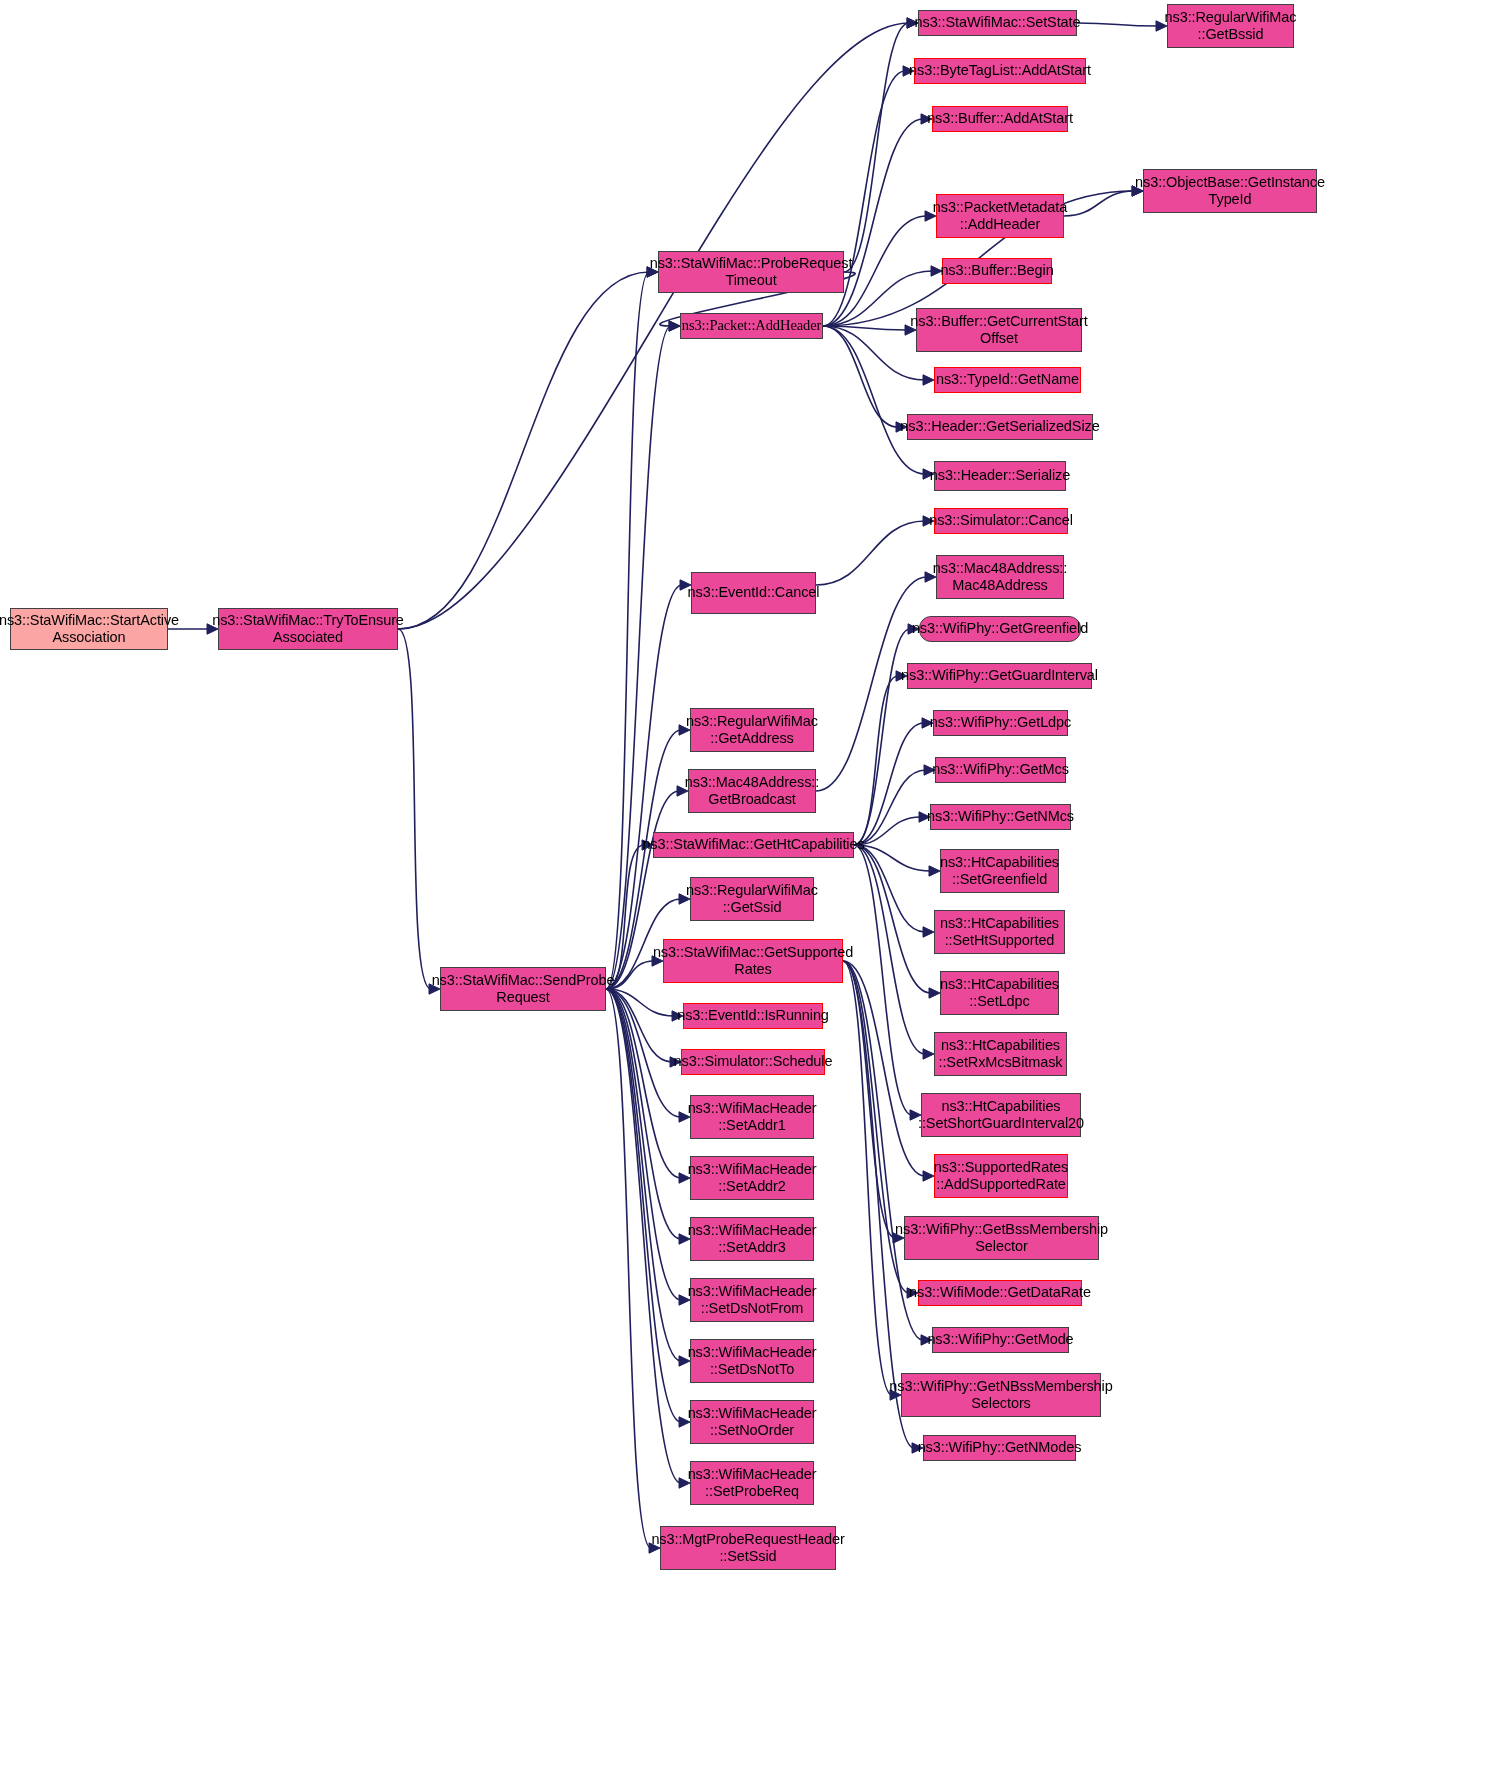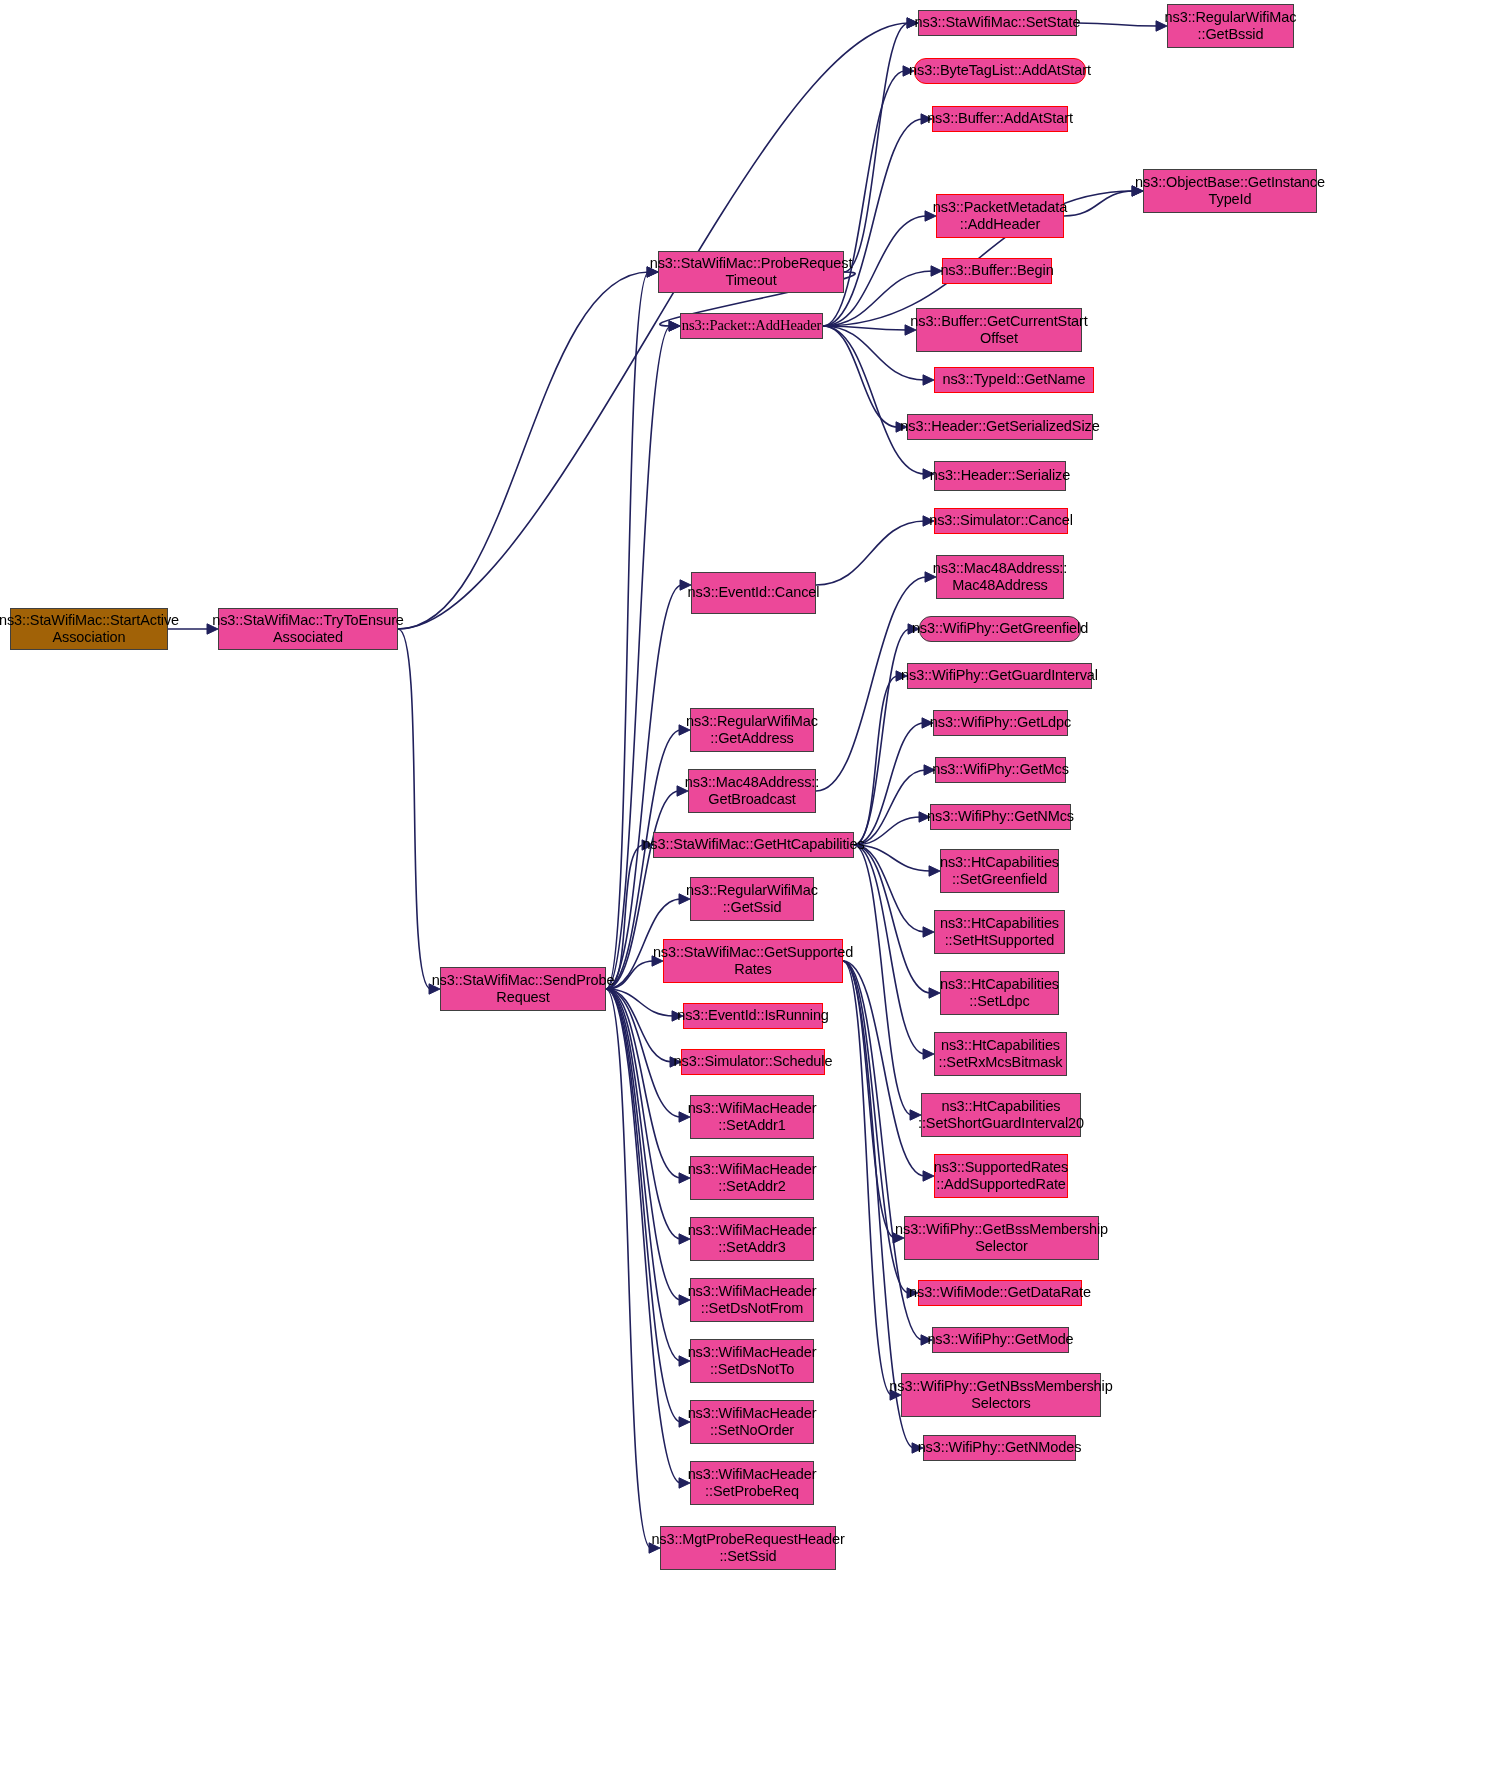--- a/index.html
+++ b/index.html
@@ -4,21 +4,21 @@
 <title>Call Graph</title>
 <style>
   html,body{margin:0;padding:0;background:#ffffff;}
   #canvas{position:relative;width:1501px;height:1777px;background:#fff;
           font-family:"Liberation Sans","DejaVu Sans",sans-serif;overflow:hidden;}
   .node{position:absolute;box-sizing:border-box;display:flex;align-items:center;
         justify-content:center;text-align:center;background:#ec4899;
         border:1px solid #404040;font-size:14.5px;line-height:1.18;color:#000;
         padding:2px 4px;white-space:pre-line;z-index:3;letter-spacing:-0.1px;}
   .node.red{border-color:#ff0000;}
-  .node.root{background:#a16207;border-color:#404040;}
+  .node.root{background:#fca5a5;border-color:#404040;}
   svg.edges{position:absolute;left:0;top:0;width:1501px;height:1777px;z-index:1;
             pointer-events:none;}
   svg.edges path{fill:none;stroke:#20205c;stroke-width:1.6;}
   svg.edges polygon{fill:#20205c;stroke:#20205c;}
 </style>
 </head>
 <body>
 
 <div id="canvas">
   <svg class="edges" viewBox="0 0 1501 1777">
@@ -166,30 +166,30 @@
 ::SetDsNotTo</div>
       <div class="node" style="left: 690px; top: 1400px; width: 124px; height: 44px;">ns3::WifiMacHeader
 ::SetNoOrder</div>
       <div class="node" style="left: 690px; top: 1461px; width: 124px; height: 44px;">ns3::WifiMacHeader
 ::SetProbeReq</div>
       <div class="node" style="left: 660px; top: 1526px; width: 176px; height: 44px;">ns3::MgtProbeRequestHeader
 ::SetSsid</div>
       <div class="node" style="left: 918px; top: 10px; width: 159px; height: 26px;">ns3::StaWifiMac::SetState</div>
       <div class="node" style="left: 1167px; top: 4px; width: 127px; height: 44px;">ns3::RegularWifiMac
 ::GetBssid</div>
-      <div class="node red" style="left: 914px; top: 58px; width: 172px; height: 26px; border-radius: 12px;">ns3::ByteTagList::AddAtStart</div>
+      <div class="node red" style="left: 914px; top: 58px; width: 172px; height: 26px;">ns3::ByteTagList::AddAtStart</div>
       <div class="node red" style="left: 932px; top: 106px; width: 136px; height: 26px;">ns3::Buffer::AddAtStart</div>
       <div class="node" style="left: 1143px; top: 169px; width: 174px; height: 44px;">ns3::ObjectBase::GetInstance
 TypeId</div>
       <div class="node red" style="left: 936px; top: 194px; width: 128px; height: 44px;">ns3::PacketMetadata
 ::AddHeader</div>
       <div class="node red" style="left: 942px; top: 258px; width: 110px; height: 26px;">ns3::Buffer::Begin</div>
       <div class="node" style="left: 916px; top: 308px; width: 166px; height: 44px;">ns3::Buffer::GetCurrentStart
 Offset</div>
-      <div class="node red" style="left: 934px; top: 367px; width: 160px; height: 26px;">ns3::TypeId::GetName</div>
+      <div class="node red" style="left: 934px; top: 367px; width: 147px; height: 26px;">ns3::TypeId::GetName</div>
       <div class="node" style="left: 907px; top: 414px; width: 186px; height: 26px;">ns3::Header::GetSerializedSize</div>
       <div class="node" style="left: 934px; top: 461px; width: 132px; height: 30px;">ns3::Header::Serialize</div>
       <div class="node red" style="left: 934px; top: 508px; width: 134px; height: 26px;">ns3::Simulator::Cancel</div>
       <div class="node" style="left: 936px; top: 555px; width: 128px; height: 44px;">ns3::Mac48Address::
 Mac48Address</div>
       <div class="node" style="left: 919px; top: 616px; width: 162px; height: 26px; border-radius: 12px;">ns3::WifiPhy::GetGreenfield</div>
       <div class="node" style="left: 907px; top: 663px; width: 185px; height: 26px;">ns3::WifiPhy::GetGuardInterval</div>
       <div class="node" style="left: 933px; top: 710px; width: 135px; height: 26px;">ns3::WifiPhy::GetLdpc</div>
       <div class="node" style="left: 935px; top: 757px; width: 131px; height: 26px;">ns3::WifiPhy::GetMcs</div>
       <div class="node" style="left: 930px; top: 804px; width: 141px; height: 26px;">ns3::WifiPhy::GetNMcs</div>

